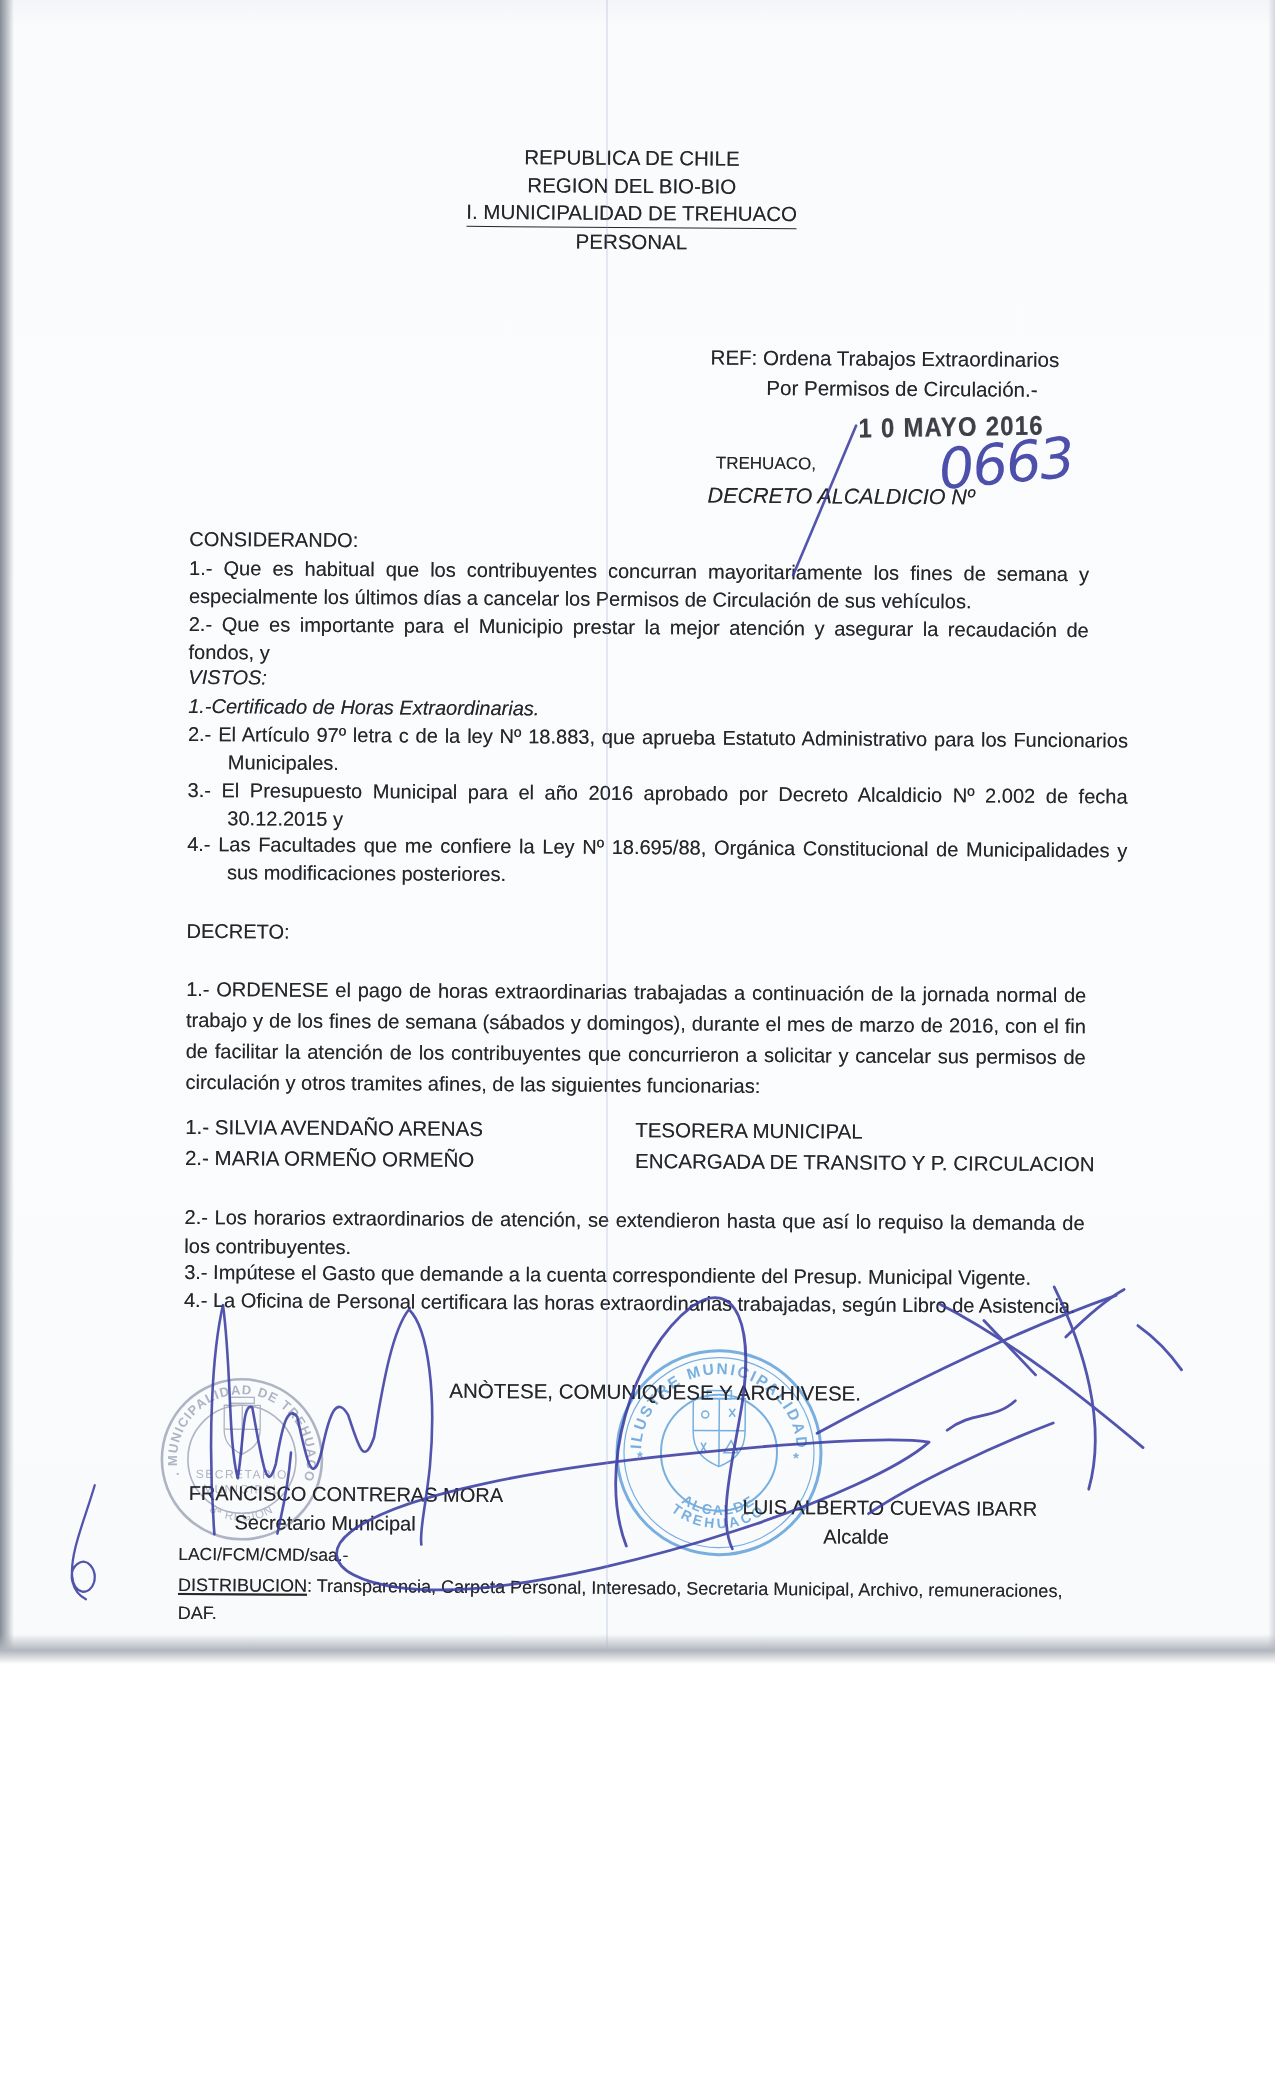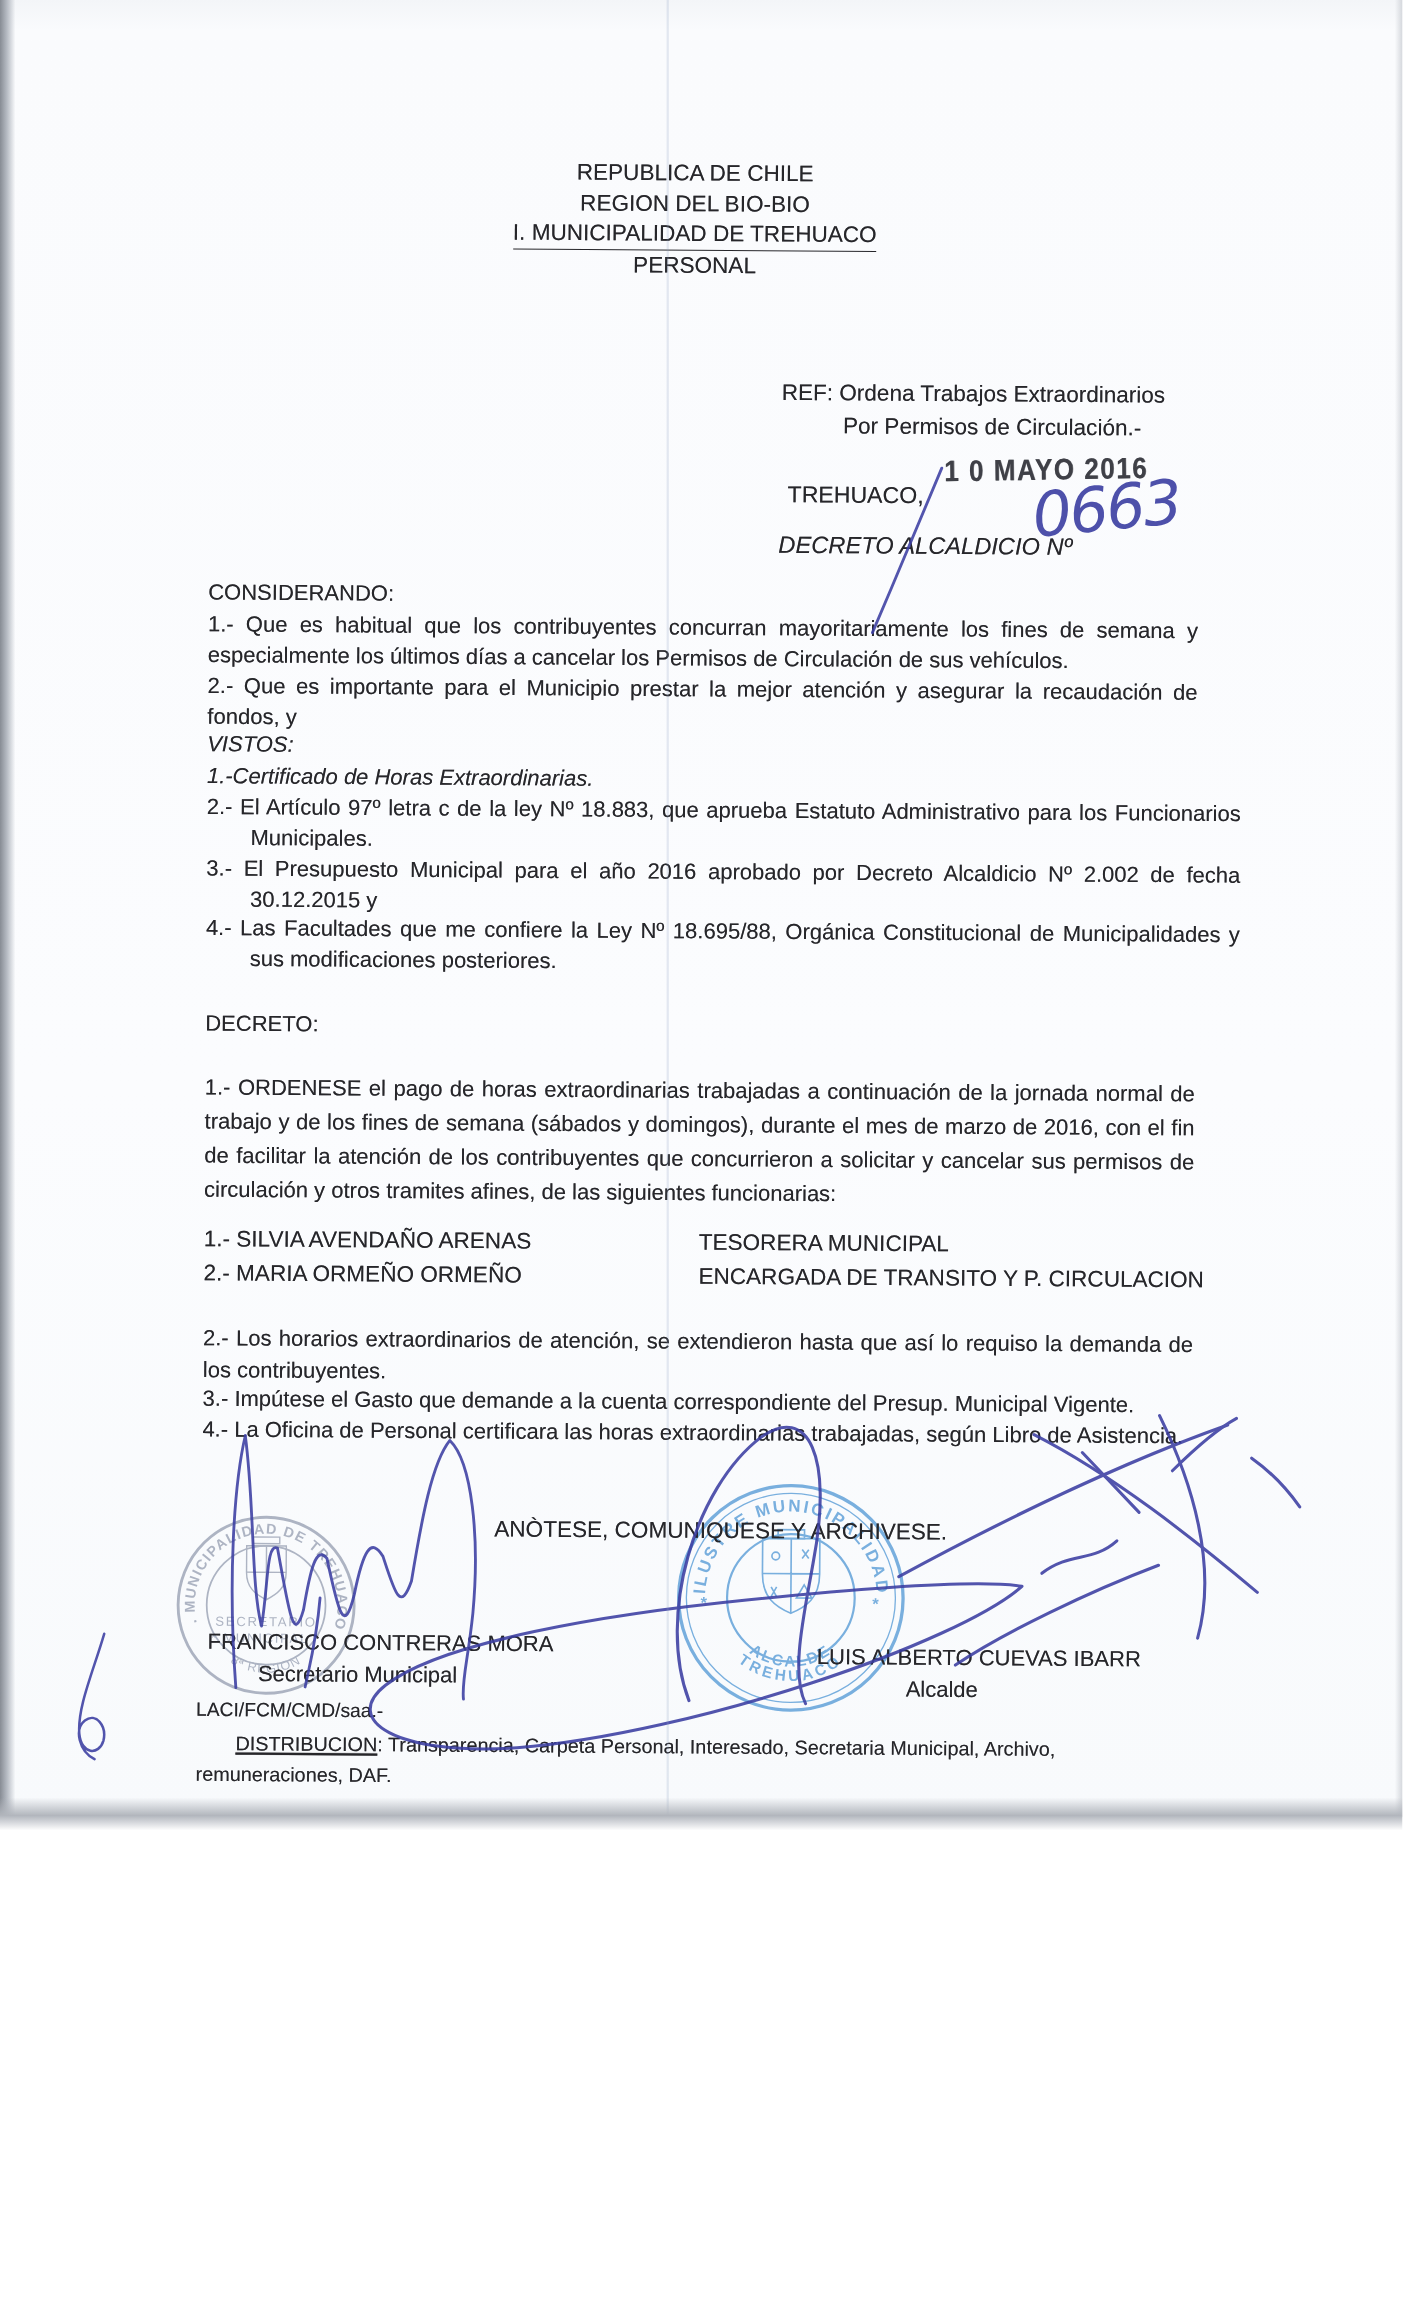--- a/index.html
+++ b/index.html
@@ -20,21 +20,21 @@
   .tb{position:absolute;z-index:2;font-size:20px;line-height:28px;
       text-shadow:0 0 .4px rgba(35,35,40,.55);}
   .just{text-align:justify;}
   .hang{padding-left:40px;text-indent:-40px;}
   .it{font-style:italic;}
   .header{left:382px;top:144px;width:500px;text-align:center;font-size:20.5px;line-height:27.5px;}
   .hline{display:block;}
   .u{display:inline-block;border-bottom:1.6px solid #26262a;padding-bottom:0;}
   .refblk{left:712px;top:342px;width:380px;font-size:20.5px;line-height:30px;}
   .ref2{padding-left:56px;}
-  .city{left:718px;top:436px;font-size:21px;}
+  .city{left:718px;top:449px;font-size:17px;}
   .datestamp{left:860px;top:413px;font-size:27px;font-weight:700;color:#3f4047;
       letter-spacing:1.5px;transform:scaleX(.88) rotate(-1.2deg);transform-origin:left top;
       text-shadow:.6px 0 0 rgba(63,64,71,.55);}
   .declabel{left:710px;top:481px;font-size:21.5px;font-style:italic;}
   .decno{left:944px;top:440px;font-size:56px;line-height:56px;font-style:italic;
       font-family:"DejaVu Sans",sans-serif;color:#3b3ea2;letter-spacing:-2px;
       transform:rotate(-6deg);transform-origin:left bottom;text-shadow:none;opacity:.9;}
   .b-cons-t{left:192px;top:528px;width:900px;}
   .b-cons-1{left:192px;top:557px;width:900px;}
   .b-cons-2{left:192px;top:613px;width:900px;}
@@ -52,21 +52,21 @@
   .b-p2{left:192px;top:1206px;width:900px;line-height:29px;}
   .b-p3{left:192px;top:1261px;width:900px;}
   .b-p4{left:192px;top:1288px;width:900px;line-height:30px;}
   .closing{left:458px;top:1378px;font-size:20.5px;}
   .sigL-name{left:198px;top:1482px;font-size:20px;}
   .sigL-role{left:244px;top:1511px;font-size:20px;}
   .sigR-name{left:752px;top:1492px;font-size:20px;}
   .sigR-role{left:833px;top:1521px;font-size:20px;}
   .initials{left:188px;top:1543px;font-size:17.5px;}
   .distrib{left:188px;top:1574px;width:900px;font-size:18px;}
-  .du{text-decoration:underline;text-decoration-thickness:1.8px;text-underline-offset:2px;margin-left:36px;}
+  .du{text-decoration:underline;text-decoration-thickness:1.8px;text-underline-offset:2px;}
   svg.stamps{position:absolute;left:0;top:0;z-index:1;}
   svg.pen{position:absolute;left:0;top:0;z-index:3;pointer-events:none;}
   .stamp-gray text{fill:#8a93a8;font-family:"Liberation Sans",sans-serif;}
   .stamp-blue text{fill:#5d9fd8;font-family:"Liberation Sans",sans-serif;font-weight:700;}
 </style>
 </head>
 <body>
 
 <div id="canvas">
   <div class="paper">

